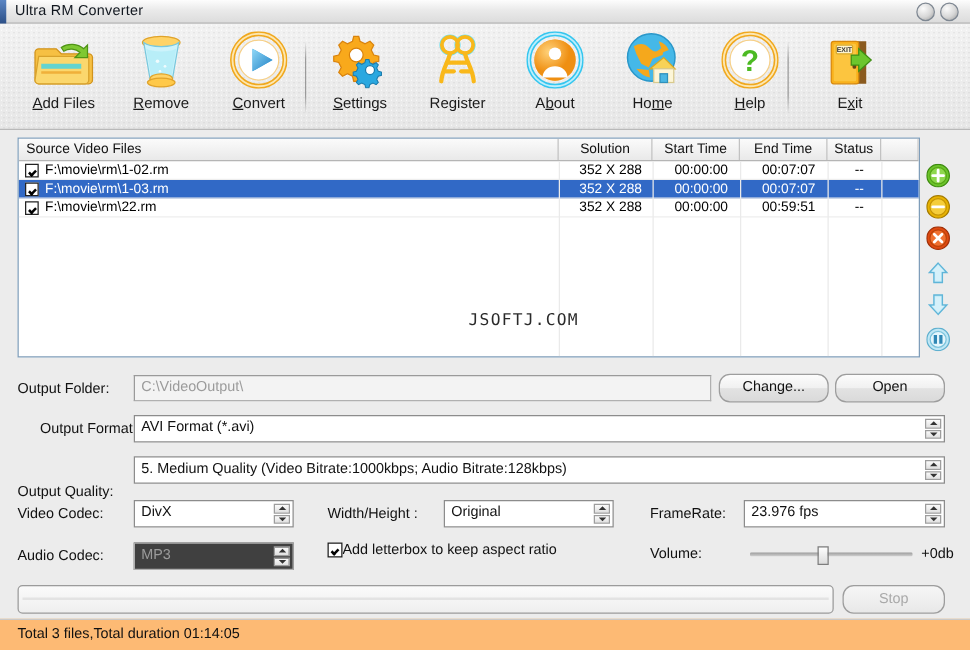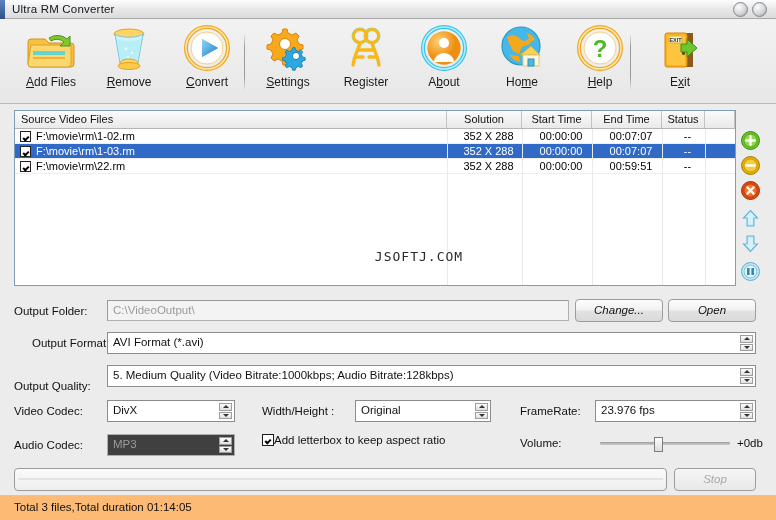--- a/index.html
+++ b/index.html
@@ -122,22 +122,22 @@
   }
   .txtbox{
     position:absolute;background:#f3f3f3;
     border:1px solid #b0b0b0;border-top-color:#9a9a9a;border-left-color:#9a9a9a;
     box-sizing:border-box;font-size:11.5px;color:#9b9b9b;
     line-height:19px;padding-left:5px;overflow:hidden;white-space:nowrap;
   }
   .btn{
     position:absolute;box-sizing:border-box;
     background:linear-gradient(to bottom,#fcfcfc 0%,#f1f1f1 48%,#e2e2e2 52%,#dadada 100%);
-    border:1px solid #9d9d9d;border-radius:4px;
-    font-size:11.5px;color:#111;text-align:center;cursor:default;font-style:italic;
+    border:1px solid #9d9d9d;border-radius:9px;
+    font-size:11.5px;color:#111;text-align:center;cursor:default;
   }
   .btn.dis{color:#a9a9a9;background:linear-gradient(to bottom,#f6f6f6,#e8e8e8);}
   .combo{
     position:absolute;box-sizing:border-box;background:#fff;
     border:1px solid #8c8c8c;
     font-size:11.5px;color:#111;line-height:19px;padding-left:5px;
     overflow:hidden;white-space:nowrap;cursor:default;
   }
   .combo.dis{background:#404040;color:#9b9b9b;border-color:#aeaeae;}
   .spin{
@@ -472,21 +472,21 @@
 
   <div class="lbl-left" style="left:32px;top:337px">Output Format:</div>
   <div class="combo" style="left:107px;top:332px;width:649px;height:22px">
     <span>AVI Format (*.avi)</span>
     <span class="spin">
       <i class="up"></i>
       <i class="dn"></i>
     </span>
   </div>
 
-  <div class="lbl-left" style="left:14px;top:380px">Output Quality:</div>
+  <div class="lbl-left" style="left:14px;top:388px">Output Quality:</div>
   <div class="combo" style="left:107px;top:365px;width:649px;height:22px">
     <span>5. Medium Quality  (Video Bitrate:1000kbps;   Audio Bitrate:128kbps)</span>
     <span class="spin">
       <i class="up"></i>
       <i class="dn"></i>
     </span>
   </div>
 
   <div class="lbl-left" style="left:14px;top:405px">Video Codec:</div>
   <div class="combo" style="left:107px;top:400px;width:128px;height:22px">

